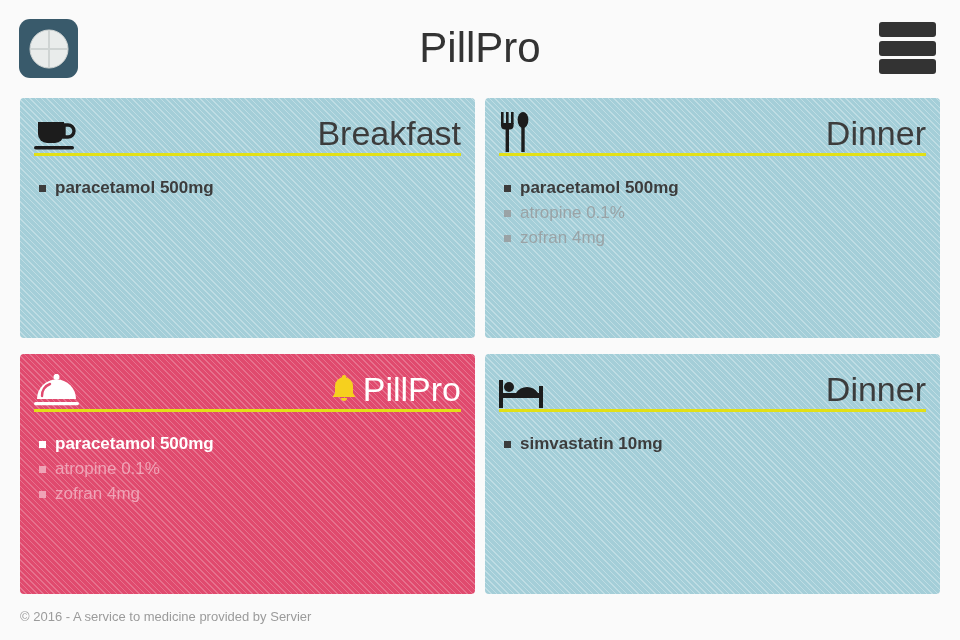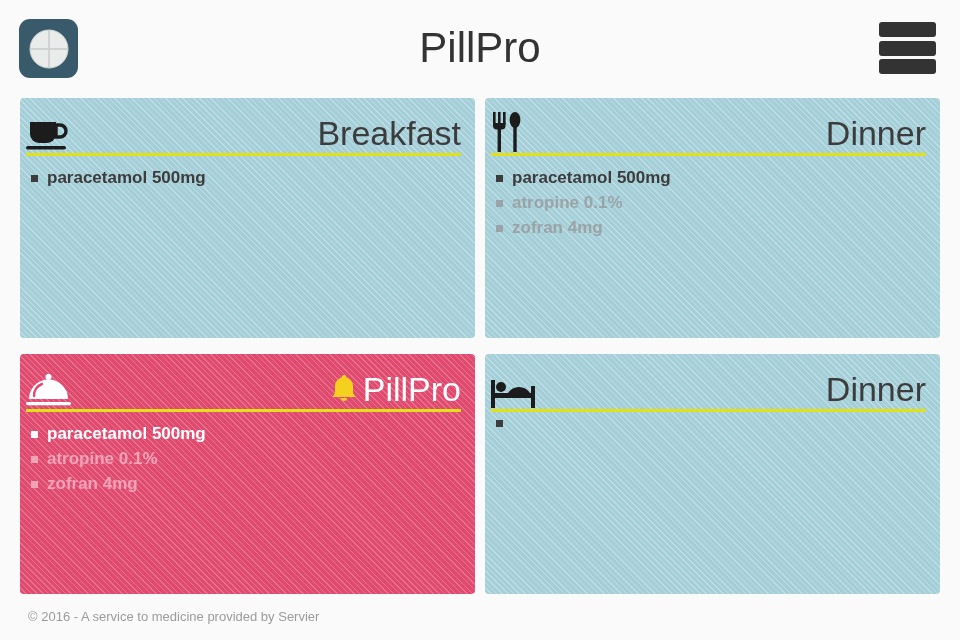--- a/index.html
+++ b/index.html
@@ -78,21 +78,21 @@
     display: grid;
     grid-template-columns: 455px 455px;
     grid-template-rows: 240px 240px;
     column-gap: 10px;
     row-gap: 16px;
   }
 
   .card {
     position: relative;
     border-radius: 4px;
-    padding: 14px 14px 0 6px;
+    padding: 14px 14px 0 14px;
     overflow: hidden;
   }
 
   .card.teal {
     background-color: #a4ced8;
     background-image: repeating-linear-gradient(
         45deg,
         rgba(255,255,255,0.30) 0px,
         rgba(255,255,255,0.30) 1px,
         rgba(255,255,255,0.0) 1px,
@@ -139,21 +139,21 @@
   .meal-title {
     font-size: 34px;
     font-weight: 400;
     line-height: 38px;
     color: #3c3c3c;
   }
   .card.pink .meal-title { color: #ffffff; }
 
   .med-list {
     list-style: none;
-    margin-top: 9px;
+    margin-top: 19px;
   }
 
   .med-item {
     display: flex;
     align-items: baseline;
     gap: 9px;
     font-size: 17px;
     line-height: 25px;
     font-weight: bold;
     color: #3c3c3c;
@@ -163,32 +163,32 @@
   .med-bullet {
     display: inline-block;
     width: 7px;
     height: 7px;
     background: #3c3c3c;
     flex: 0 0 auto;
     position: relative;
     top: -1px;
   }
 
-  .med-item.inactive { color: #9aa3a6; font-weight: bold; }
+  .med-item.inactive { color: #9aa3a6; font-weight: normal; }
   .med-item.inactive .med-bullet { background: #9aa3a6; }
 
   .card.pink .med-item { color: #ffffff; }
   .card.pink .med-bullet { background: #ffffff; }
   .card.pink .med-item.inactive { color: #efa3b6; }
   .card.pink .med-item.inactive .med-bullet { background: #efa3b6; }
 
   
   .footer {
     position: absolute;
-    left: 28px;
+    left: 20px;
     top: 608px;
     font-size: 13px;
     color: #9b9b9b;
     line-height: 18px;
   }
 </style>
 </head>
 <body>
 
 <div class="header">
@@ -318,19 +318,20 @@
           <rect x="0" y="17" width="44" height="5" fill="#1c1c1c"></rect>
         </svg>
       </span>
       <span class="head-right">
         <span class="meal-title">Dinner</span>
       </span>
     </div>
     <ul class="med-list">
       <li class="med-item">
         <span class="med-bullet"></span>
+        <span>simvastatin 10mg</span>
       </li>
     </ul>
   </div>
 
 </div>
 
 <div class="footer">© 2016 - A service to medicine provided by Servier</div>
 
 </body></html>

